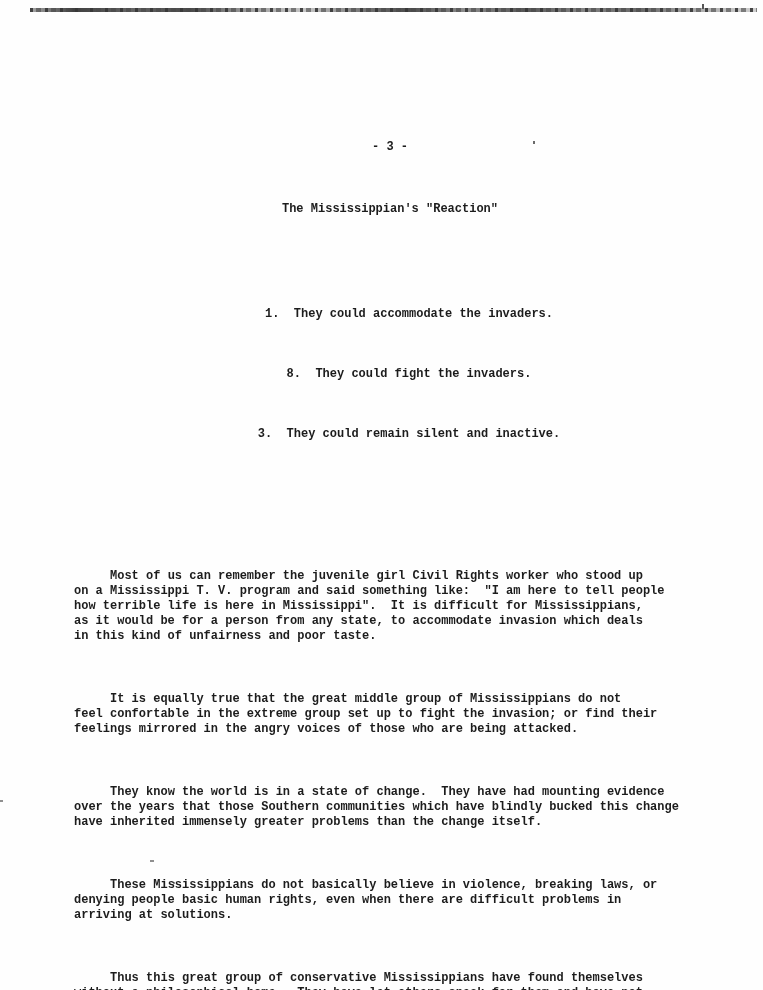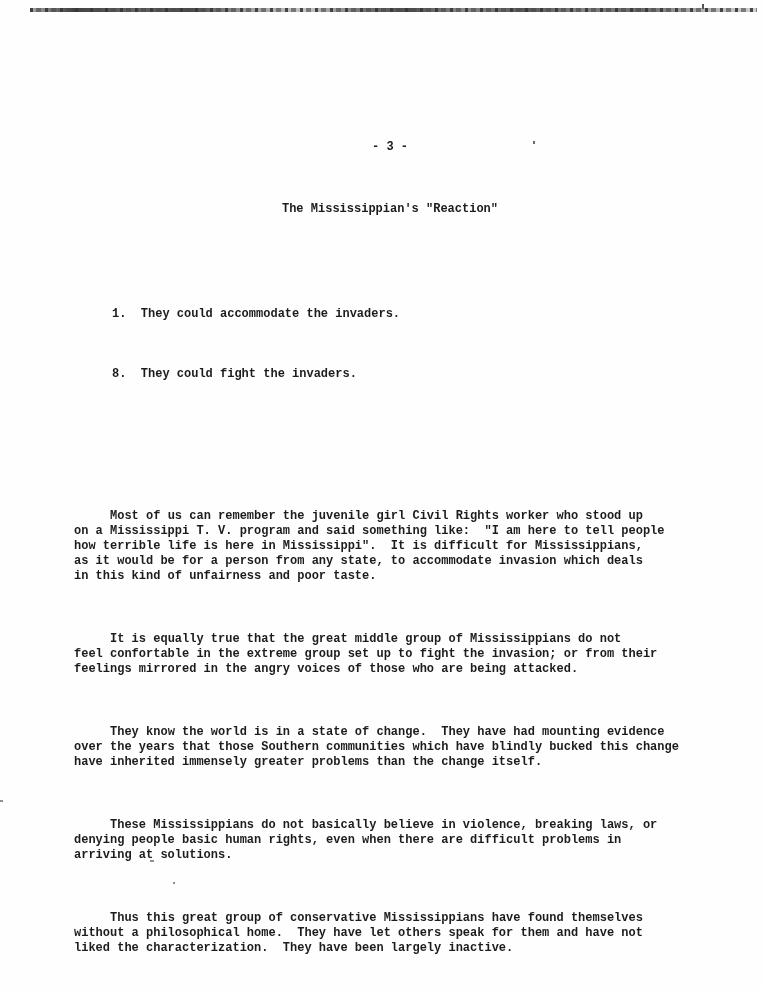--- a/index.html
+++ b/index.html
@@ -58,20 +58,21 @@
   .doc-title {
     margin-top: 17px;
     text-align: center;
   }
   .list {
     margin-top: 15px;
     padding-left: 38px;
   }
   .list-item {
     margin-bottom: 15px;
+    text-align: center;
   }
   .para {
     margin: 18px 0 0 0;
   }
   .para.first {
     margin-top: 37px;
   }
 </style>
 </head>
 <body>
@@ -84,29 +85,30 @@
   <div class="speck s4"></div>
   <div class="speck s5"></div>
 
   <div class="content">
     <div class="page-number">- 3 -</div>
     <div class="doc-title">The Mississippian's "Reaction"</div>
 
     <div class="list">
       <div class="list-item">1.  They could accommodate the invaders.</div>
       <div class="list-item">8.  They could fight the invaders.</div>
+      <div class="list-item">3.  They could remain silent and inactive.</div>
     </div>
 
     <p class="para first">     Most of us can remember the juvenile girl Civil Rights worker who stood up
 on a Mississippi T. V. program and said something like:  "I am here to tell people
 how terrible life is here in Mississippi".  It is difficult for Mississippians,
 as it would be for a person from any state, to accommodate invasion which deals
 in this kind of unfairness and poor taste.</p>
     <p class="para">     It is equally true that the great middle group of Mississippians do not
-feel confortable in the extreme group set up to fight the invasion; or from their
+feel confortable in the extreme group set up to fight the invasion; or find their
 feelings mirrored in the angry voices of those who are being attacked.</p>
     <p class="para">     They know the world is in a state of change.  They have had mounting evidence
 over the years that those Southern communities which have blindly bucked this change
 have inherited immensely greater problems than the change itself.</p>
     <p class="para">     These Mississippians do not basically believe in violence, breaking laws, or
 denying people basic human rights, even when there are difficult problems in
 arriving at solutions.</p>
     <p class="para">     Thus this great group of conservative Mississippians have found themselves
 without a philosophical home.  They have let others speak for them and have not
 liked the characterization.  They have been largely inactive.</p>

